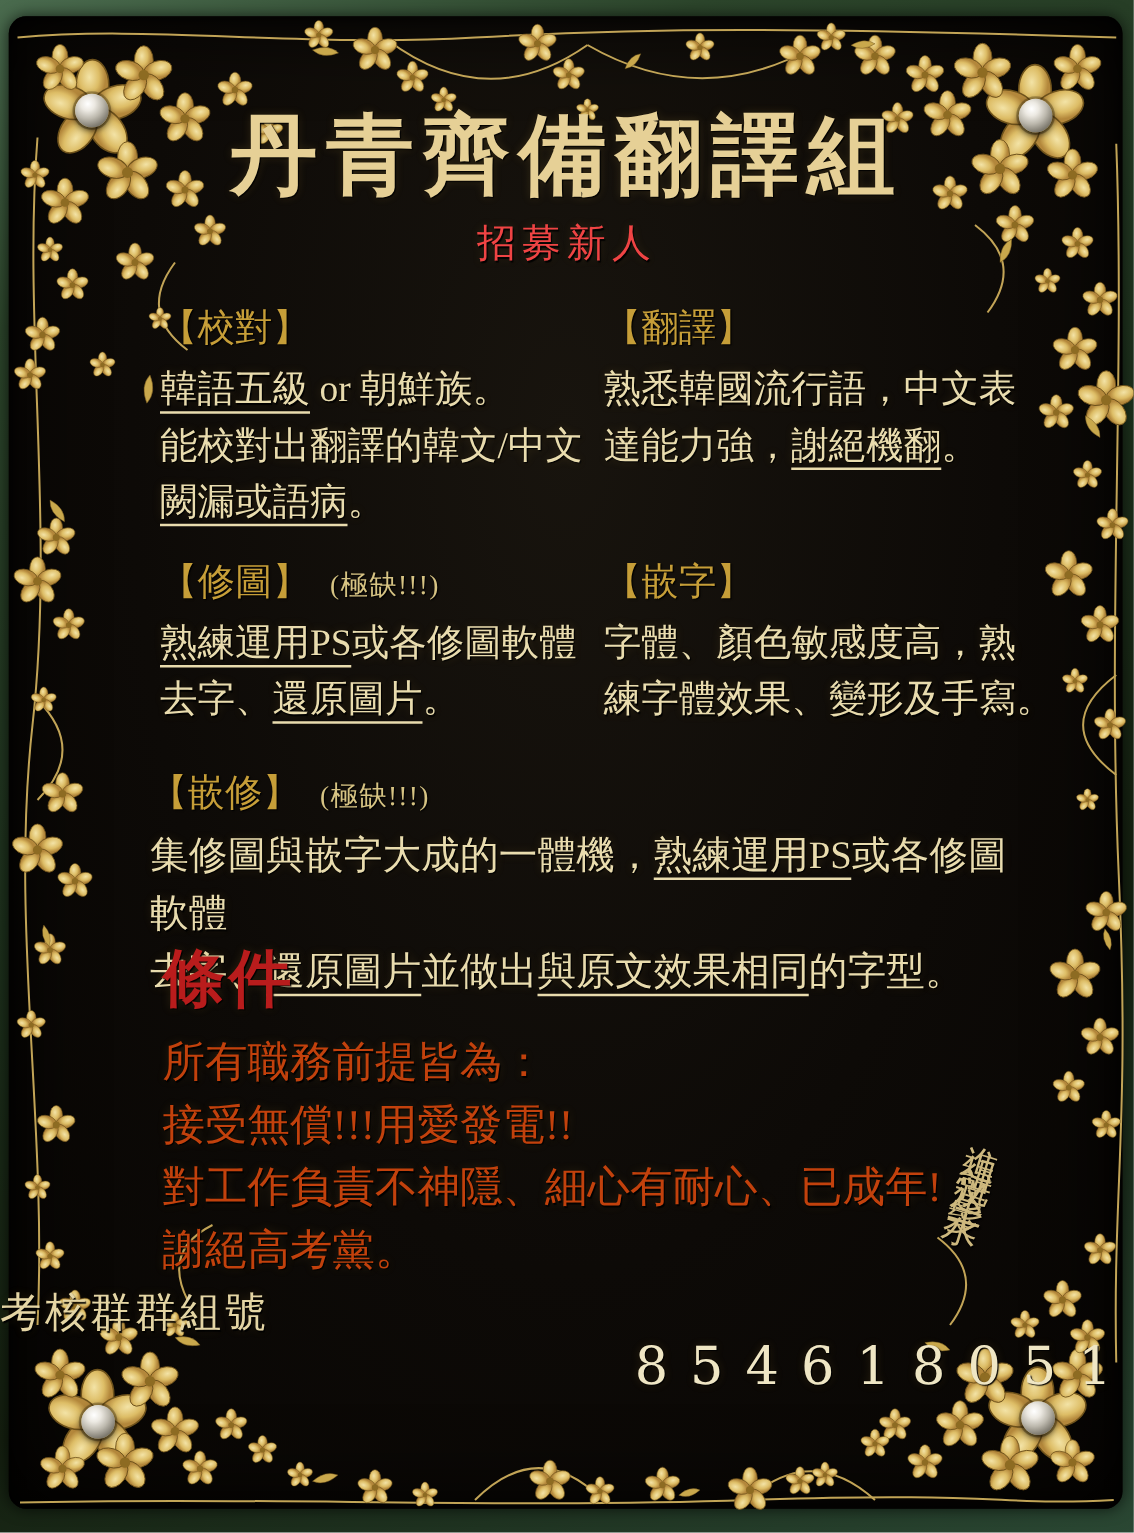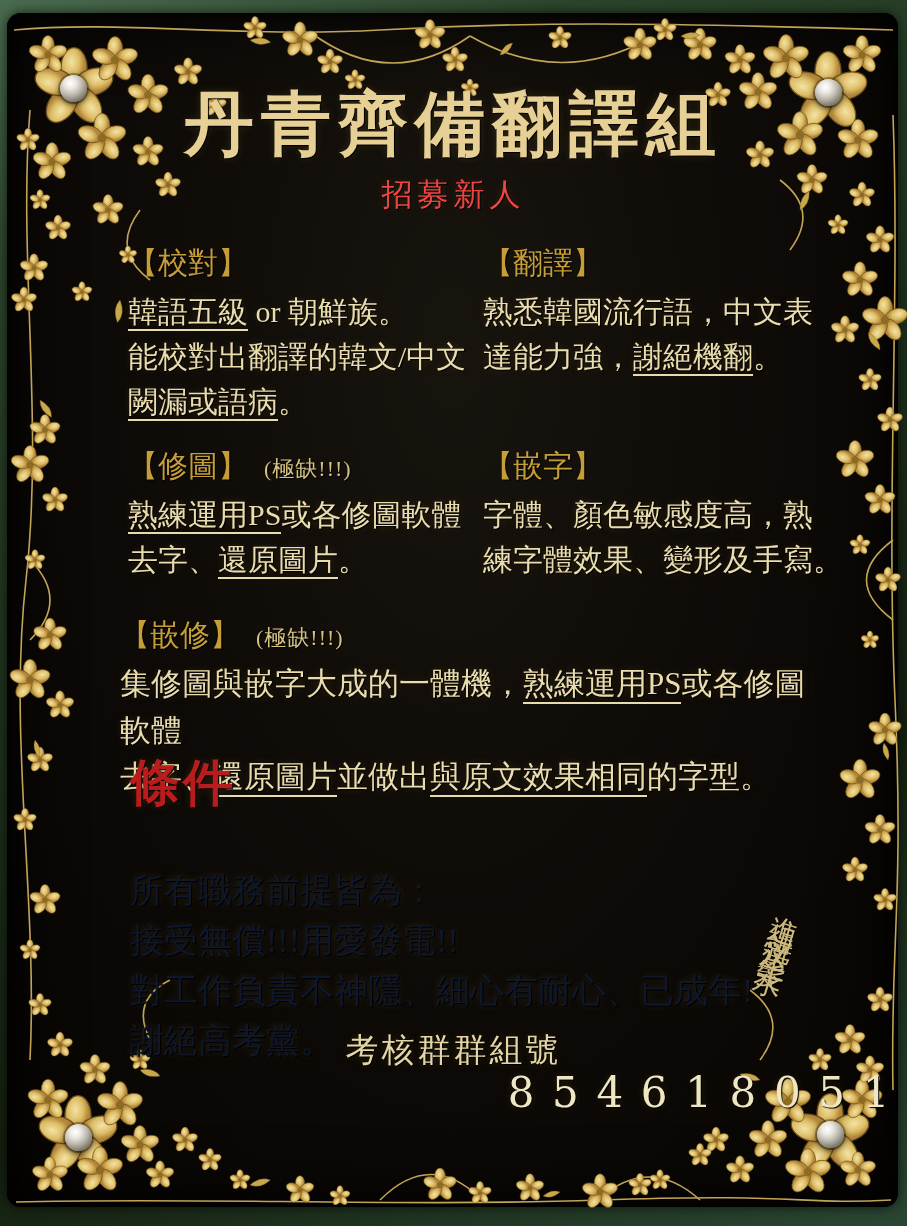--- a/index.html
+++ b/index.html
@@ -22,22 +22,22 @@
   }
   .txt{position:absolute;color:#e9dcae;text-shadow:1px 1px 1px #000,0 0 8px rgba(190,150,60,.18)}
   .title{left:0;width:100%;top:78px;text-align:center;font-size:70px;font-weight:bold;
          letter-spacing:7px;color:#e6d096}
   .subtitle{left:0;width:100%;top:174px;text-align:center;font-size:31px;letter-spacing:5px;color:#ef4444}
   .sec{line-height:1.5;font-size:30px}
   .sec-head{color:#c69e38;font-size:30px;margin-bottom:4px;text-shadow:1px 1px 1px #000}
   .badge{font-size:22px;color:#d6c383;margin-left:16px;letter-spacing:1px}
   .u{border-bottom:2px solid currentColor;padding-bottom:1px}
   .cond-head{left:130px;top:750px;font-size:50px;font-weight:bold;color:#b91c1c;letter-spacing:3px}
-  .cond-body{left:130px;top:866px;font-size:34px;line-height:1.47;color:#0f172a}
-  .foot-label{left:0;width:100%;top:1028px;text-align:center;font-size:33px;color:#e4d5a4;letter-spacing:3px}
+  .cond-body{left:130px;top:826px;font-size:34px;line-height:1.47;color:#c2410c}
+  .foot-label{left:0;width:100%;top:1028px;text-align:left;font-size:33px;color:#e4d5a4;letter-spacing:3px}
   .foot-num{left:0;width:100%;top:1068px;text-align:right;font-size:42px;color:#efe6c4;
             letter-spacing:.42em;font-family:"DejaVu Serif","Liberation Serif",serif}
   .side-note{
     right:92px;top:896px;writing-mode:vertical-rl;text-orientation:upright;
     transform:rotate(17deg);transform-origin:top center;
     font-size:29px;letter-spacing:9px;color:#cdb87e;
     text-shadow:1px 1px 1px #000;
   }
 </style>
 </head>

